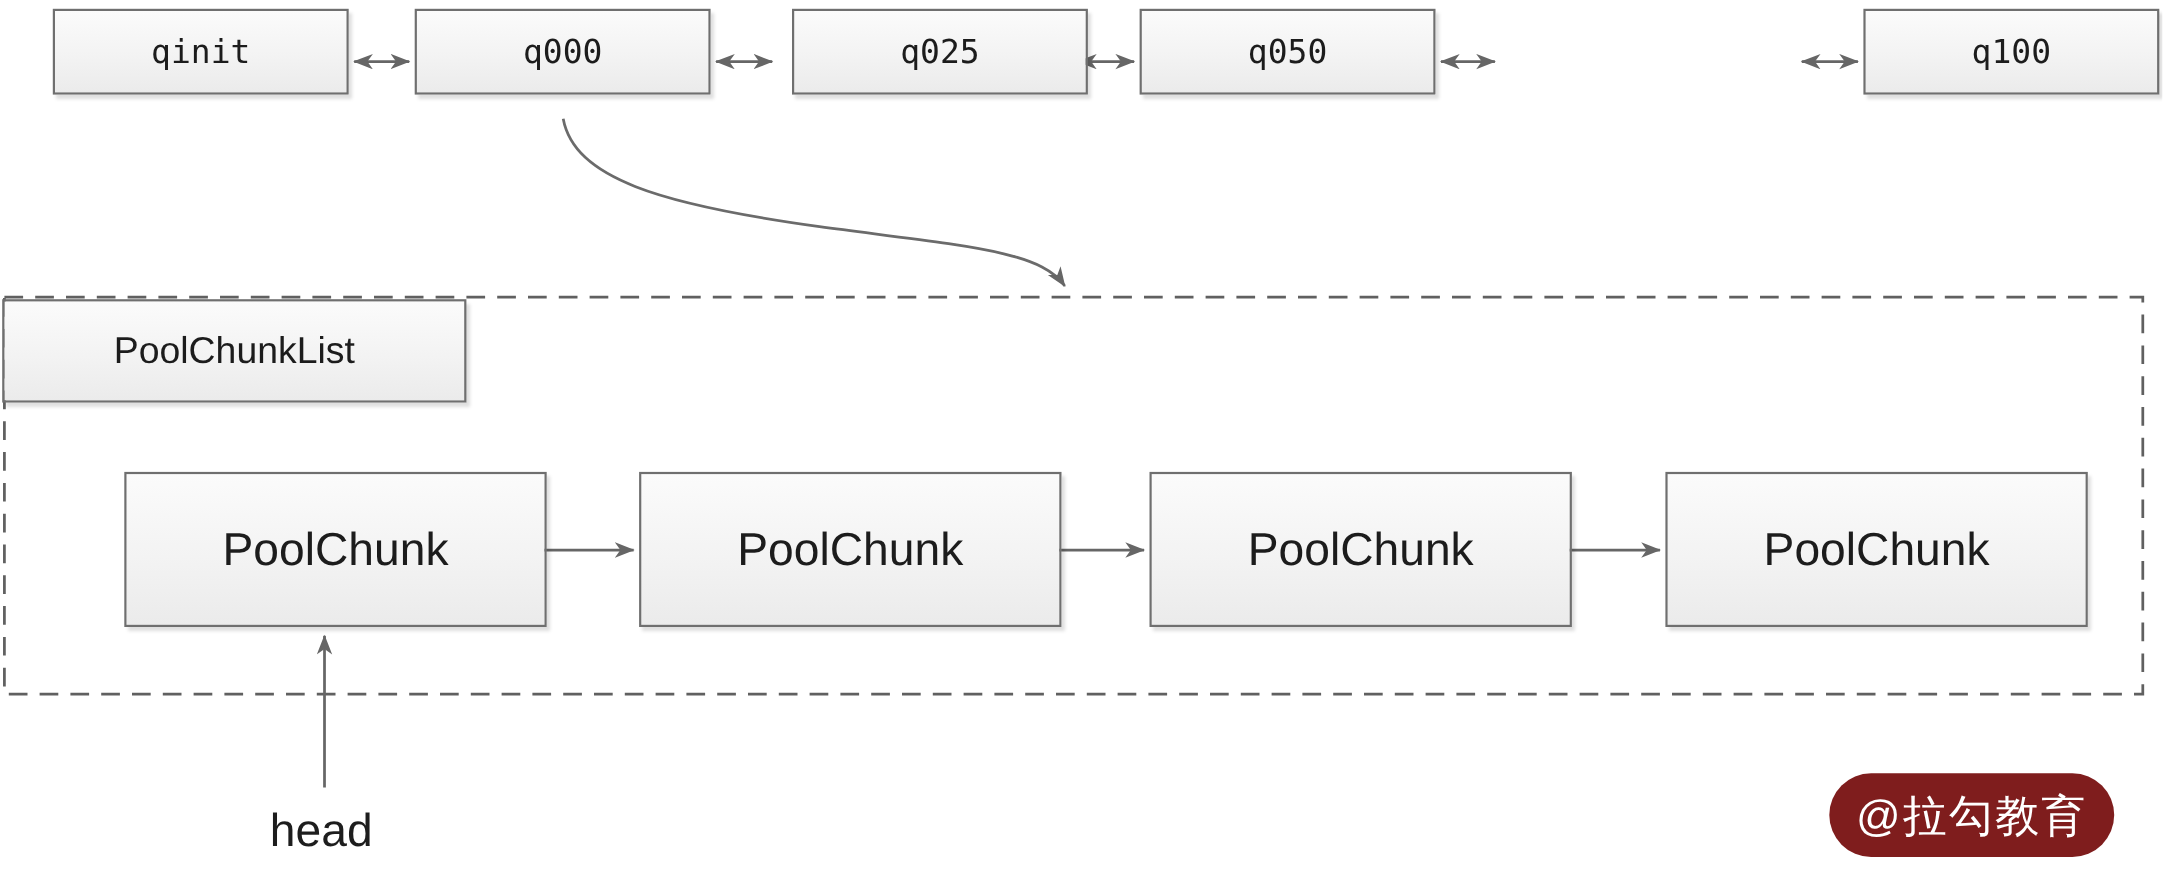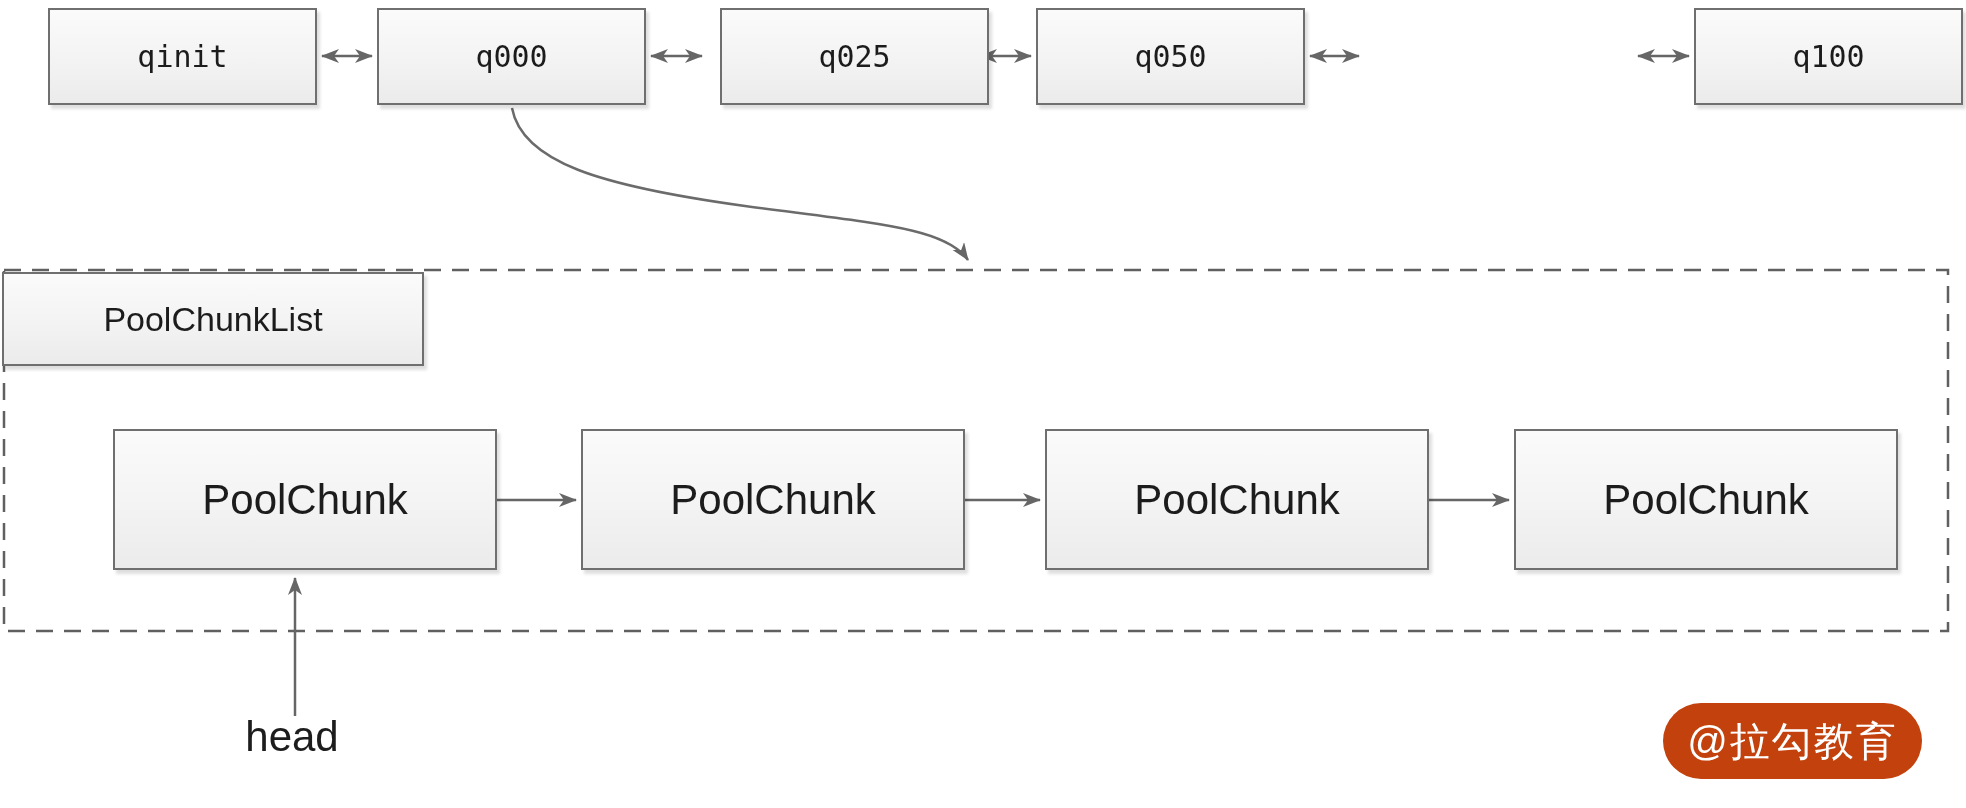--- a/index.html
+++ b/index.html
@@ -24,21 +24,21 @@
     background: linear-gradient(180deg, #fbfbfb 0%, #f3f3f3 55%, #ebebeb 100%);
     box-shadow: 3px 4px 3px rgba(0,0,0,0.13);
     display: flex;
     align-items: center;
     justify-content: center;
     color: #1c1c1c;
     z-index: 2;
   }
   .qnode {
     width: 269px;
-    height: 97px;
+    height: 78px;
     top: 8px;
     font-family: "DejaVu Sans Mono", "Liberation Mono", monospace;
     font-size: 30px;
     text-align: right;
   }
   .list-label-box {
     left: 2px;
     top: 272px;
     width: 422px;
     height: 94px;
@@ -47,35 +47,35 @@
   }
   .chunk {
     width: 384px;
     height: 141px;
     top: 429px;
     font-size: 42px;
   }
   .head-label {
     position: absolute;
     left: 201px;
-    top: 713px;
+    top: 731px;
     width: 182px;
     text-align: center;
     font-size: 42px;
     color: #1d1d1d;
     z-index: 2;
   }
   .watermark {
     position: absolute;
     left: 1663px;
     top: 703px;
     width: 259px;
     height: 76px;
     border-radius: 38px;
-    background: #c2410c;
+    background: #7f1d1d;
     color: #ffffff;
     display: flex;
     align-items: center;
     justify-content: center;
     font-size: 40px;
     letter-spacing: 2px;
     z-index: 2;
   }
 </style>
 </head>

